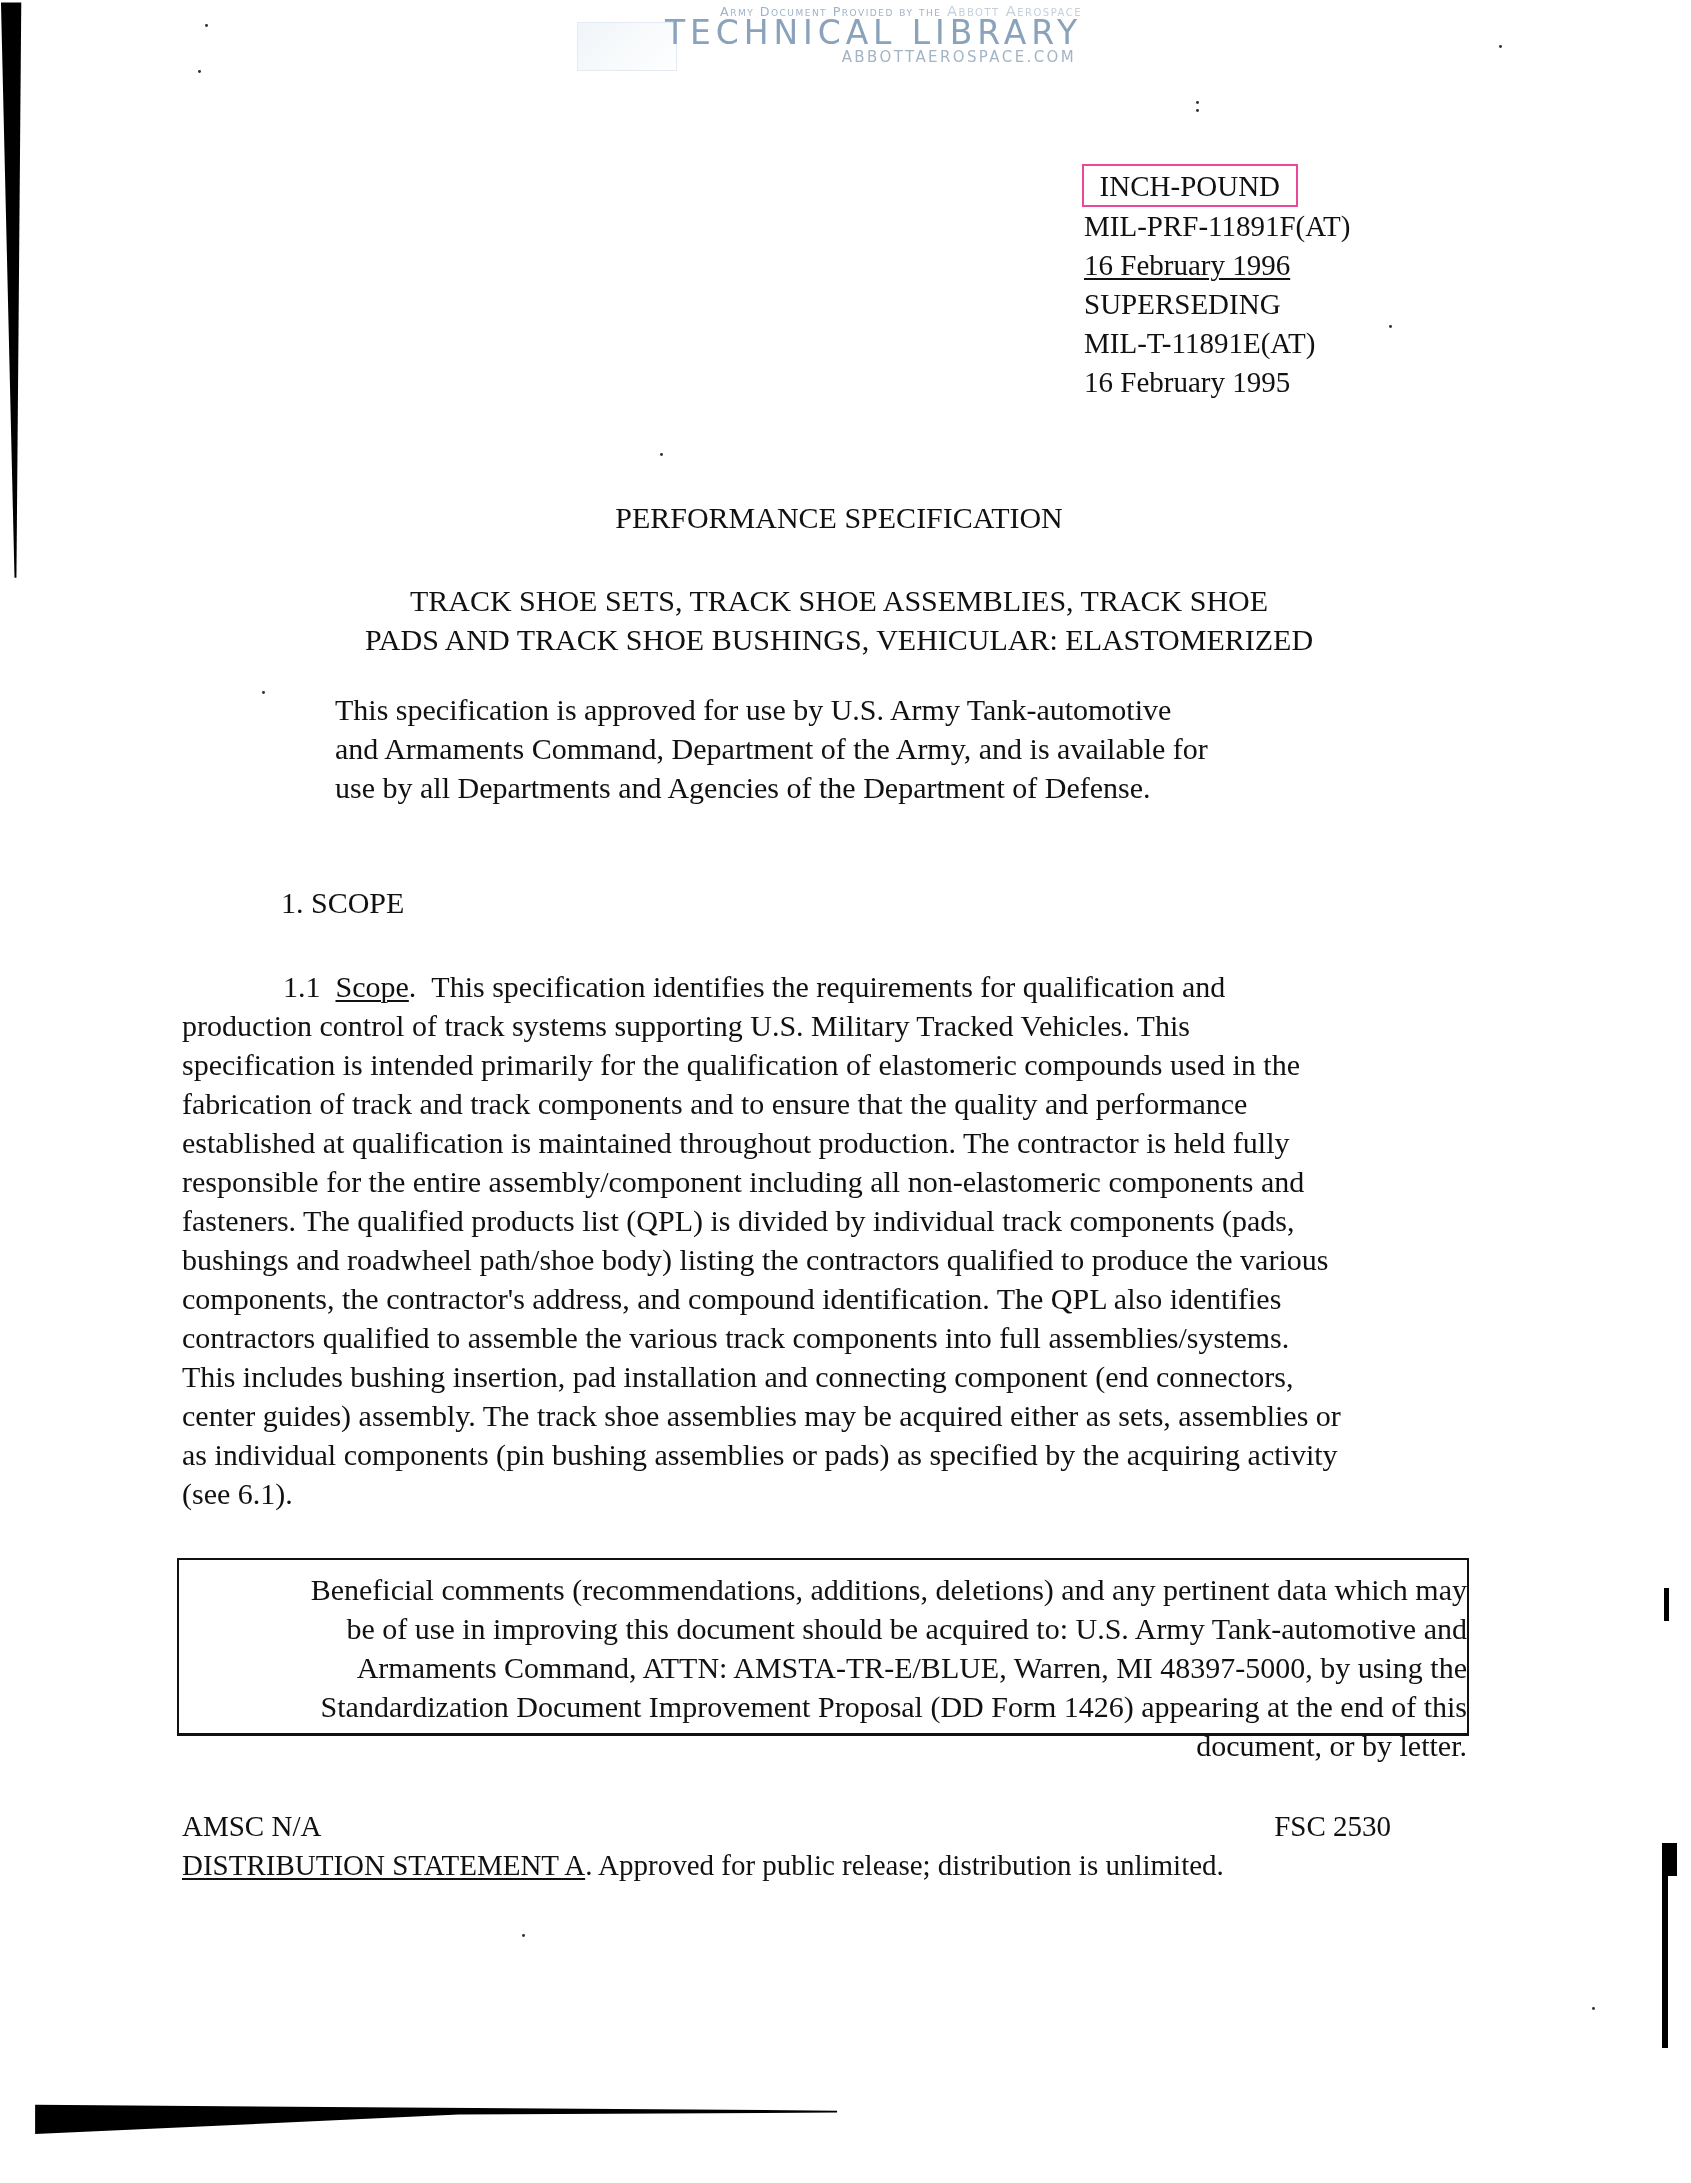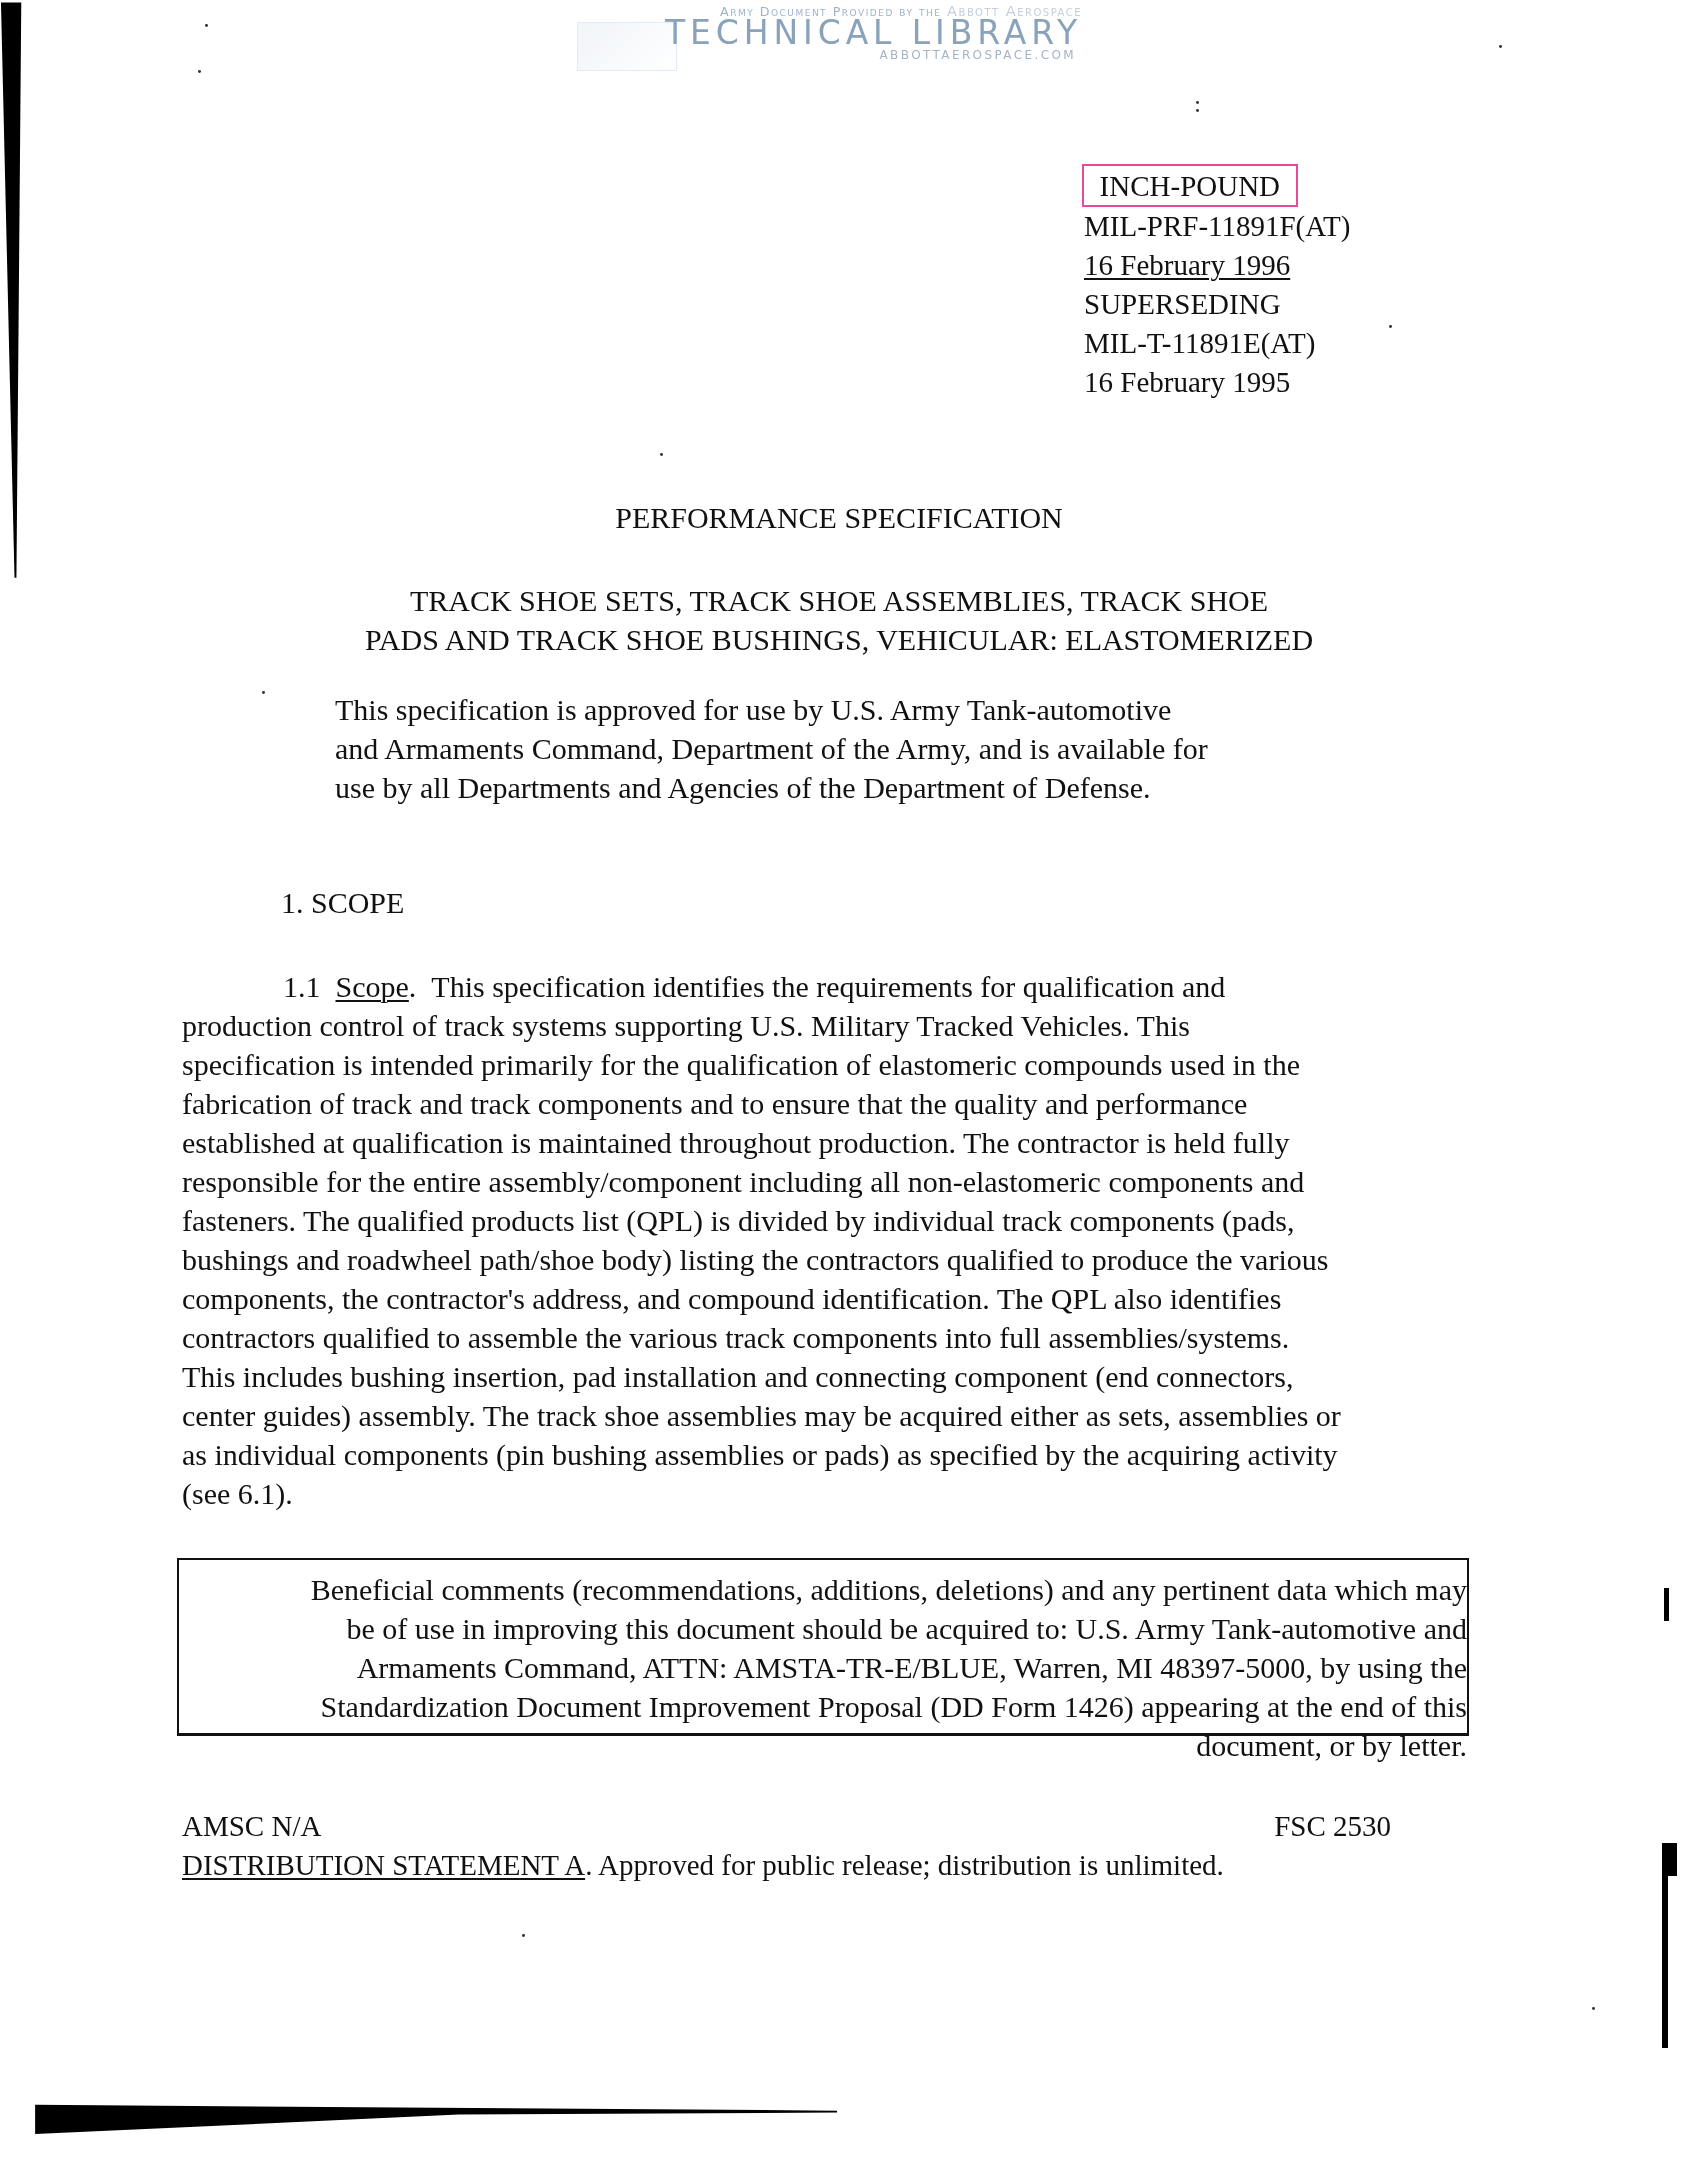--- a/index.html
+++ b/index.html
@@ -4,21 +4,21 @@
 <style>
   html, body { margin:0; padding:0; background:#ffffff; }
   body { width:1691px; height:2184px; position:relative; overflow:hidden;
          font-family:"Liberation Serif","DejaVu Serif",serif; color:#111; }
   .abs { position:absolute; }
   
   .wm { position:absolute; left:575px; top:2px; width:507px; color:#9fb3c8; font-family:"DejaVu Sans","Liberation Sans",sans-serif; text-align:right; }
   .wm-top { font-size:12.7px; letter-spacing:1.5px; font-variant:small-caps; white-space:nowrap; }
   .wm-top .b { color:#c3d0dc; font-size:14.6px; }
   .wm-main { font-size:33px; letter-spacing:4.9px; color:#8aa3bb; line-height:31px; margin-top:-2px; white-space:nowrap; }
-  .wm-url { font-size:12px; letter-spacing:2.4px; color:#a2b4c6; margin-right:5.9px; white-space:nowrap; }
+  .wm-url { font-size:15px; letter-spacing:2.4px; color:#a2b4c6; margin-right:5.9px; white-space:nowrap; }
   .wm-doc { position:absolute; left:577px; top:21.5px; width:98px; height:47px; border:1px solid #dde6ef; background:linear-gradient(135deg,#eef3f8,#ffffff); opacity:.8; }
   
   .hdr { left:1084px; top:164px; font-size:29px; line-height:39px; }
   .ip-box { display:inline-block; border:2px solid #ec4899; padding:2px 15.6px 0 15.6px; margin-left:-2px; line-height:37px; }
   .u { text-decoration:underline; text-decoration-thickness:2px; text-underline-offset:2.9px; }
   .center { left:0; width:1678px; text-align:center; font-size:30px; }
   .p { font-size:30px; line-height:39px; }
   .notice { left:335px; top:690px; width:985px; }
   .scope-h { left:281px; top:886px; font-size:30px; }
   .body { left:182px; top:967px; width:1287px; }

